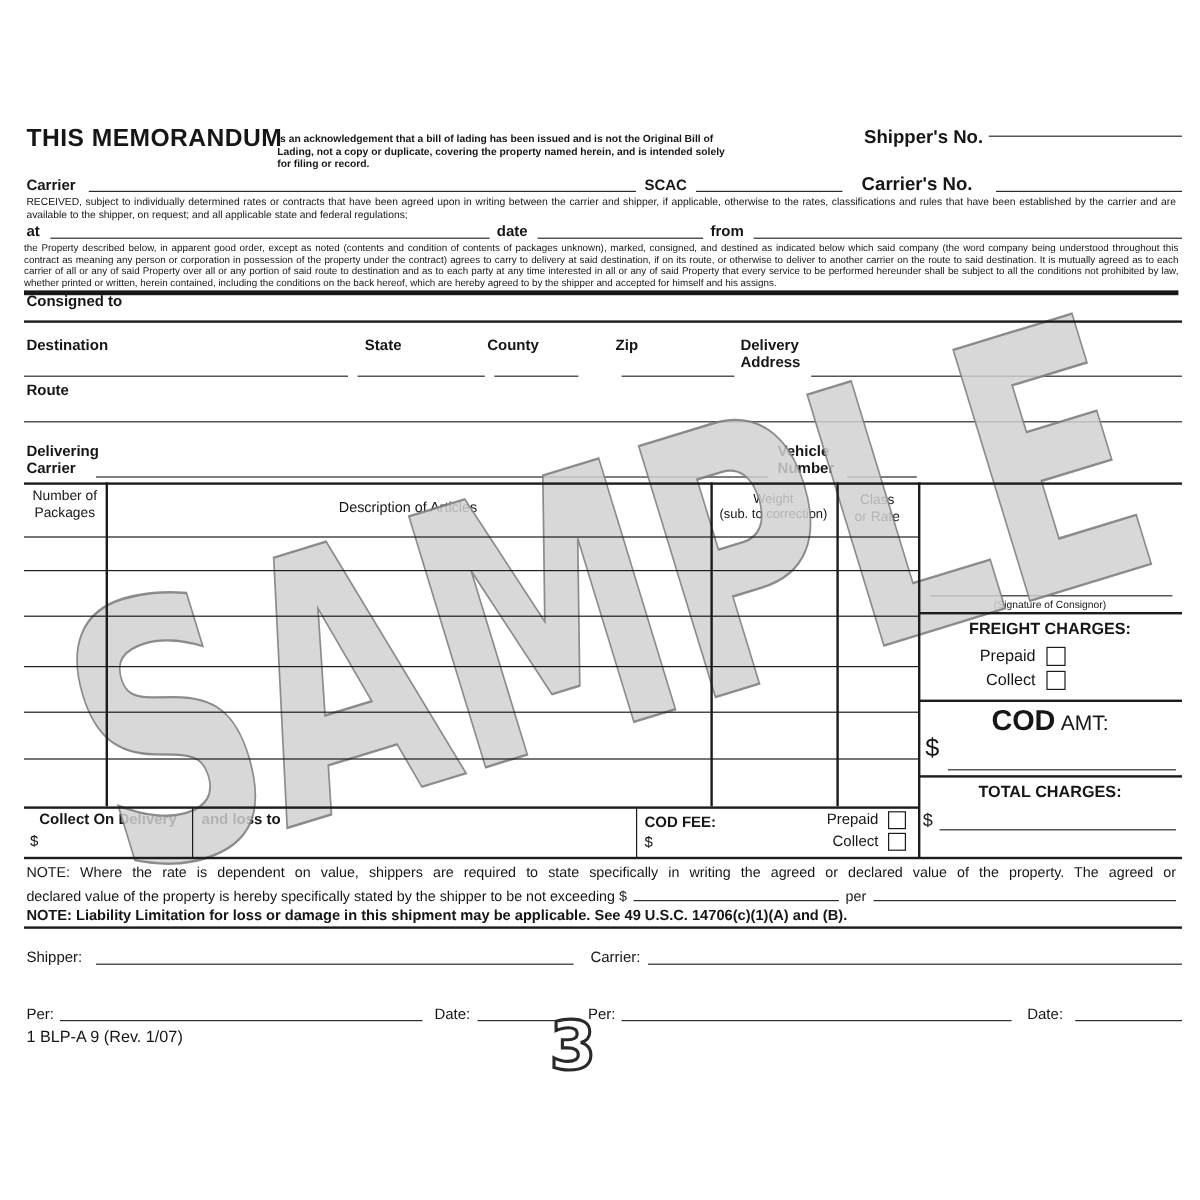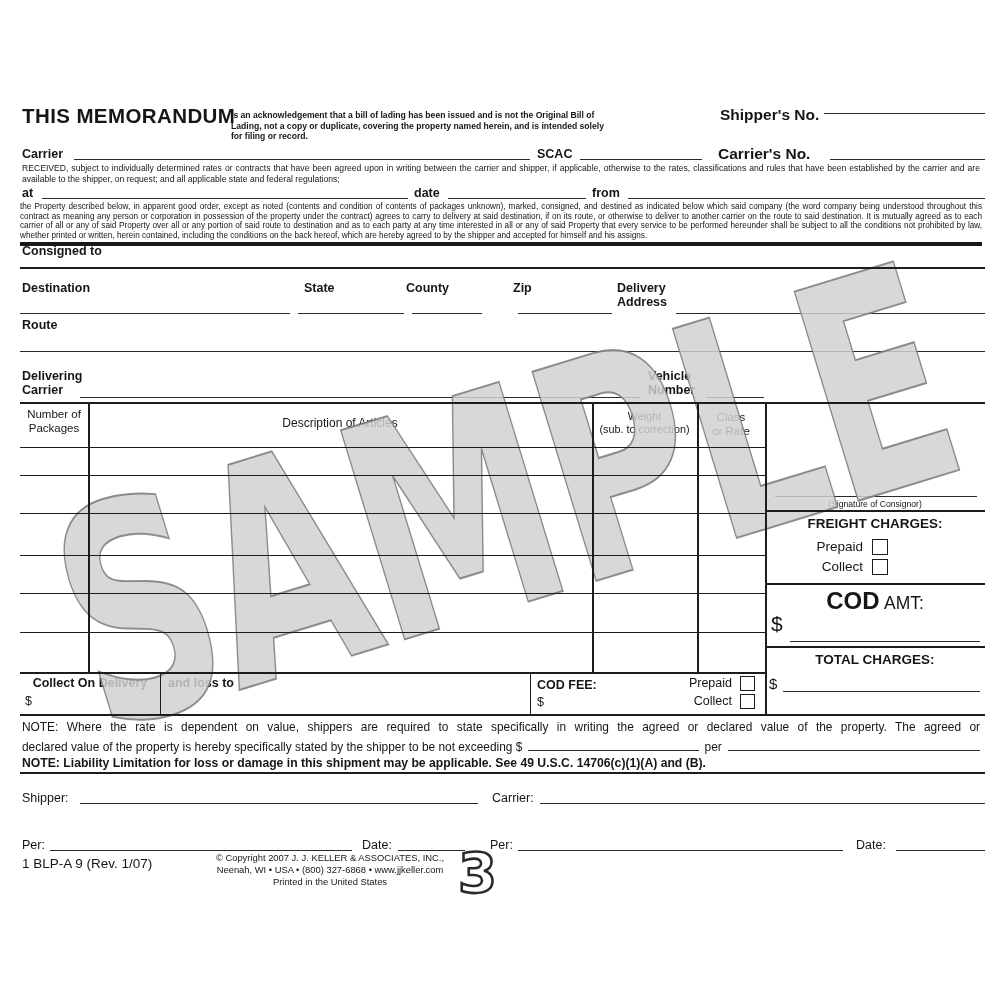--- a/index.html
+++ b/index.html
@@ -154,22 +154,19 @@
   <div class="abs" style="left:22px;top:838px;font-size:12.5px;">Per:</div>
   <div class="fill" style="left:50px;top:837px;width:302px;"></div>
   <div class="abs" style="left:362px;top:838px;font-size:12.5px;">Date:</div>
   <div class="fill" style="left:398px;top:837px;width:67px;"></div>
   <div class="abs" style="left:490px;top:838px;font-size:12.5px;">Per:</div>
   <div class="fill" style="left:518px;top:837px;width:325px;"></div>
   <div class="abs" style="left:856px;top:838px;font-size:12.5px;">Date:</div>
   <div class="fill" style="left:896px;top:837px;width:89px;"></div>
 
   <div class="abs" style="left:22px;top:856px;font-size:13.5px;">1 BLP-A  9 (Rev. 1/07)</div>
-  <div class="abs ctr pre" style="left:192px;top:852px;width:276px;font-size:9.4px;line-height:1.28;">© Copyright 2007 J. J. KELLER &amp; ASSOCIATES, INC.,
-Neenah, WI • USA • (800) 327-6868 • www.jjkeller.com
-Printed in the United States</div>
   <div id="big3">3</div>
 
   <div id="watermark">
       <span>SAMPLE</span>
     </div>
 
 </div>
 
 </body></html>

